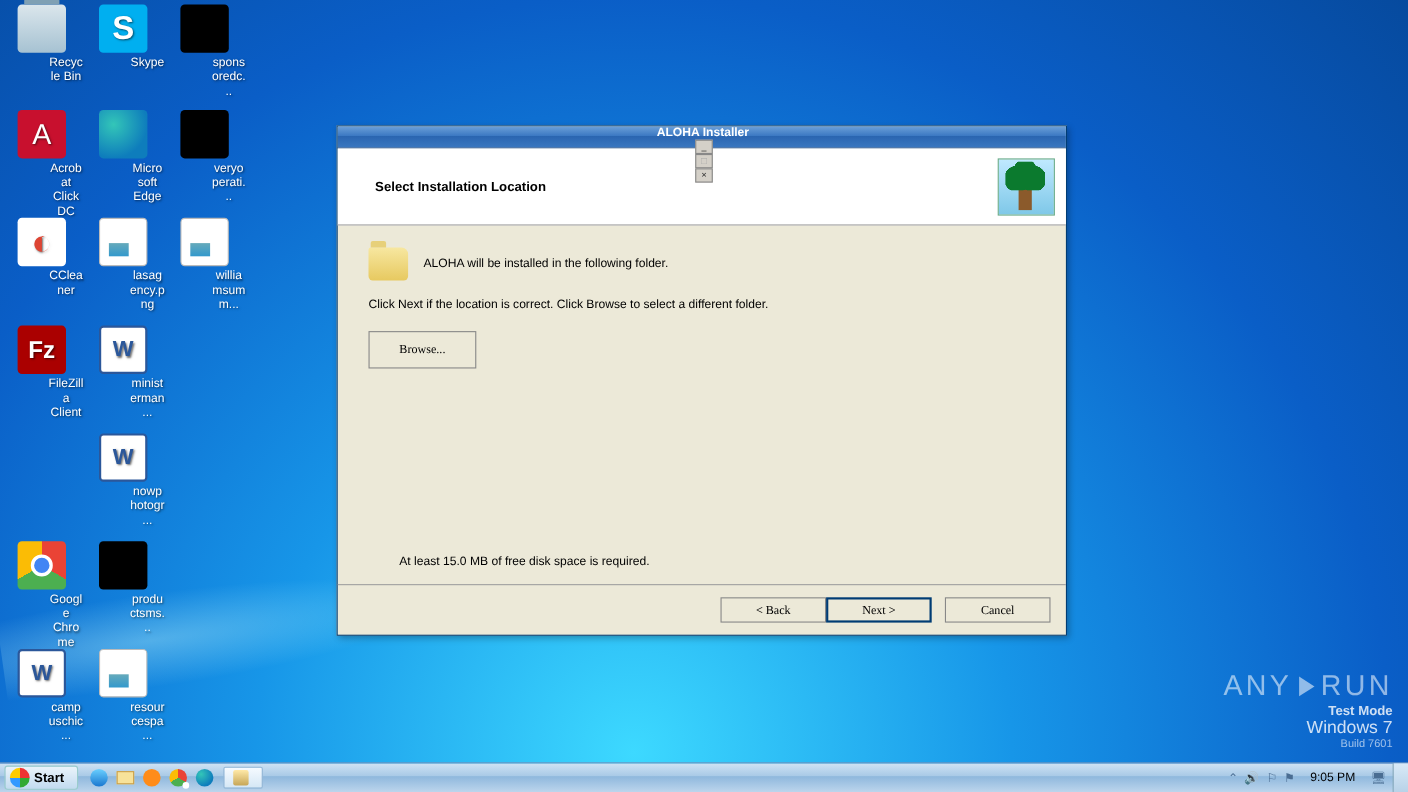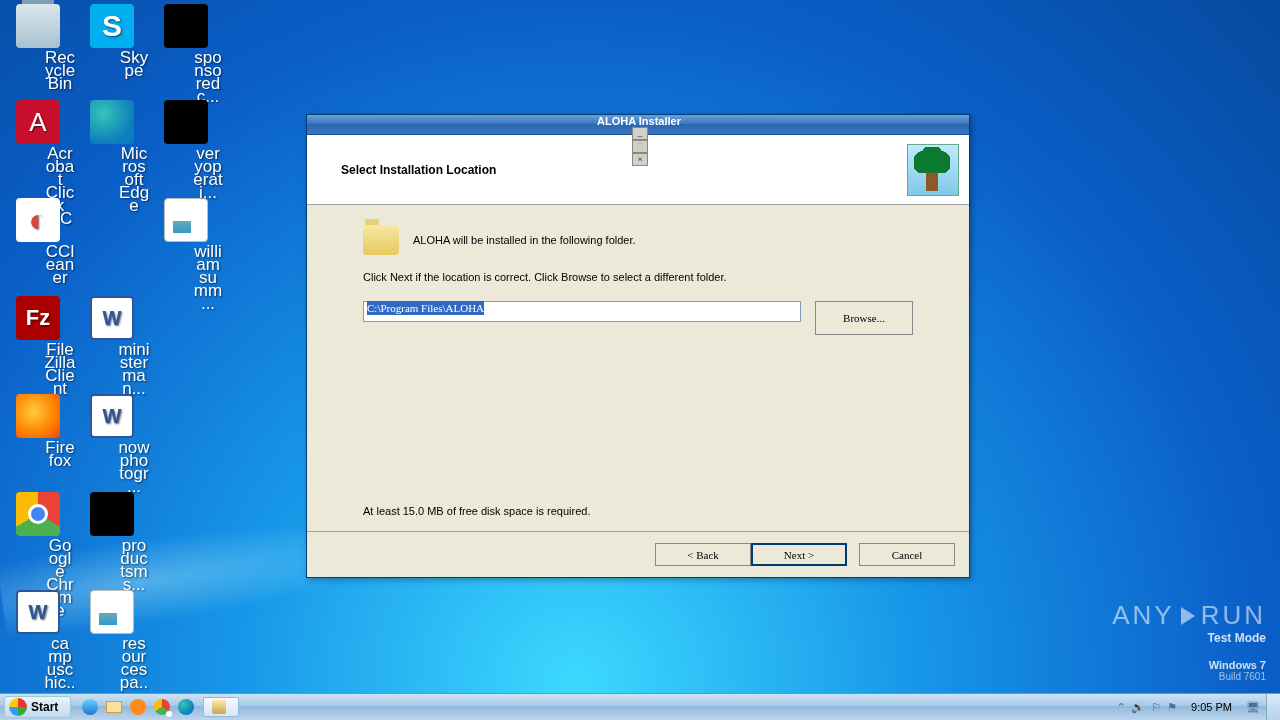--- a/index.html
+++ b/index.html
@@ -24,21 +24,21 @@
 .desktop { position: absolute; left: 0; top: 0; width: 100%; height: 696px; }
 .dicon {
   position: absolute; width: 76px; text-align: center;
   color: #fff; text-shadow: 1px 1px 2px rgba(0,0,0,0.6);
 }
 .dicon .img {
   width: 44px; height: 44px; margin: 0 auto 3px;
   display: flex; align-items: center; justify-content: center;
   border-radius: 4px;
 }
-.dicon .label { font-size: 17px; line-height: 13px; word-wrap: break-word; padding-left: 44px; }
+.dicon .label { font-size: 11px; line-height: 13px; word-wrap: break-word; padding-left: 44px; }
 
 
 .ic-recycle { background: linear-gradient(#dbe6ec,#a6c2d2); border-radius: 6px 6px 3px 3px; position:relative;}
 .ic-recycle:before{content:"";position:absolute;top:-6px;left:6px;right:6px;height:6px;background:#7fa0b4;border-radius:3px 3px 0 0;}
 .ic-skype { background:#00aff0; color:#fff; font-size:30px; font-weight:bold; line-height:44px;}
 .ic-bat { background:#000; }
 .ic-acrobat { background:#c8102e; color:#fff; font-size:26px; line-height:44px;}
 .ic-edge { background: radial-gradient(circle at 30% 30%,#33c6b8,#0e7dbc 70%); border-radius:50%; }
 .ic-ccleaner { background:#fff; position:relative; }
 .ic-ccleaner:before{content:"◐";color:#d43;font-size:32px;line-height:44px;}
@@ -91,21 +91,21 @@
   background: linear-gradient(#bfe9ff,#7fc8e8);
   border:1px solid #6a8; position:relative;
 }
 .header .hicon:before{content:"";position:absolute;left:18px;bottom:4px;width:12px;height:24px;background:#8b5a2b;}
 .header .hicon:after{content:"";position:absolute;left:6px;top:2px;width:36px;height:26px;
   background: radial-gradient(circle at 30% 60%, #0b7a2e 0 40%, transparent 41%),
               radial-gradient(circle at 70% 60%, #0b7a2e 0 40%, transparent 41%),
               radial-gradient(circle at 50% 30%, #0b7a2e 0 40%, transparent 41%);}
 
 .body {
-  padding: 20px 56px 0 56px;
+  padding: 20px 56px 0 28px;
   font-family: Verdana, sans-serif;
   font-size: 11px;
   height: 326px;
   position: relative;
 }
 .body .folder-row { display:flex; align-items:center; margin-bottom: 16px;}
 .body .folder-ic {
   width: 36px; height: 30px; margin-right: 14px;
   background: linear-gradient(#f7e7a0,#e7c960);
   border-radius: 2px 6px 4px 4px;
@@ -165,21 +165,21 @@
 .spacer{flex:1;}
 .tray { display:flex; align-items:center; padding:0 6px; gap:6px; font-size:11px;}
 .tray .ti{color:#4a6d92;}
 .clock{padding:0 8px;}
 .showdesk{width:14px;height:100%;border-left:1px solid #8ab;background:linear-gradient(#d8eaf7,#b8d2e8);}
 
 
 .wm { position:absolute; right:14px; bottom:38px; text-align:right; color:rgba(255,255,255,0.55);}
 .wm .l1{font-size:26px;letter-spacing:3px; display:flex;align-items:center;justify-content:flex-end;gap:6px;}
 .wm .l2{font-size:12px;font-weight:bold;color:rgba(255,255,255,0.8);}
-.wm .l3{font-size:11px;font-weight:bold;color:rgba(255,255,255,0.8);margin-top:14px;}
+.wm .l3{font-size:16px;font-weight:normal;color:rgba(255,255,255,0.8);}
 .wm .l4{font-size:10px;color:rgba(255,255,255,0.6);}
 .playshape{display:inline-block;width:0;height:0;border-left:14px solid rgba(255,255,255,0.55);border-top:9px solid transparent;border-bottom:9px solid transparent;}
 </style>
 </head>
 <body>
 
 <div class="streak"></div>
 
 <div class="desktop">
 
@@ -192,40 +192,40 @@
       <div class="label">Acrobat Click DC</div>
     </div>
   <div class="dicon" style="left:0px; top:198px;">
       <div class="img ic-ccleaner"></div>
       <div class="label">CCleaner</div>
     </div>
   <div class="dicon" style="left:0px; top:296px;">
       <div class="img ic-filezilla">Fz</div>
       <div class="label">FileZilla Client</div>
     </div>
-  <div class="dicon" style="left:0px; top:394px;">
-      <div class="img ic-firefox"></div>
-      <div class="label">Firefox</div>
-    </div>
   <div class="dicon" style="left:0px; top:492px;">
       <div class="img ic-chrome"></div>
       <div class="label">Google Chrome</div>
     </div>
   <div class="dicon" style="left:0px; top:590px;">
       <div class="img ic-word"></div>
       <div class="label">campuschic...</div>
     </div>
 
   <div class="dicon" style="left:74px; top:4px;">
       <div class="img ic-skype">S</div>
       <div class="label">Skype</div>
     </div>
   <div class="dicon" style="left:74px; top:100px;">
       <div class="img ic-edge"></div>
       <div class="label">Microsoft Edge</div>
+    </div>
+  <div class="dicon" style="left:74px; top:198px;">
+      <div class="img ic-img"></div>
+      <div class="label">lasagency.png</div>
     </div>
   <div class="dicon" style="left:74px; top:296px;">
       <div class="img ic-word"></div>
       <div class="label">ministerman...</div>
     </div>
   <div class="dicon" style="left:74px; top:394px;">
       <div class="img ic-word"></div>
       <div class="label">nowphotogr...</div>
     </div>
   <div class="dicon" style="left:74px; top:492px;">
@@ -263,21 +263,20 @@
     <div class="htxt">Select Installation Location</div>
     <div class="hicon"></div>
   </div>
   <div class="body">
     <div class="folder-row">
       <div class="folder-ic"></div>
       <div>ALOHA will be installed in the following folder.</div>
     </div>
     <div class="instr">Click Next if the location is correct. Click Browse to select a different folder.</div>
     <div class="path-row">
-      <div class="path-input"><span class="sel">C:\Program Files\ALOHA</span></div>
       <button class="browse-btn">Browse...</button>
     </div>
     <div class="diskspace">At least 15.0 MB of free disk space is required.</div>
   </div>
   <div class="footer">
     <div class="pair">
       <button class="btn">&lt; Back</button>
       <button class="btn default">Next &gt;</button>
     </div>
     <button class="btn">Cancel</button>

